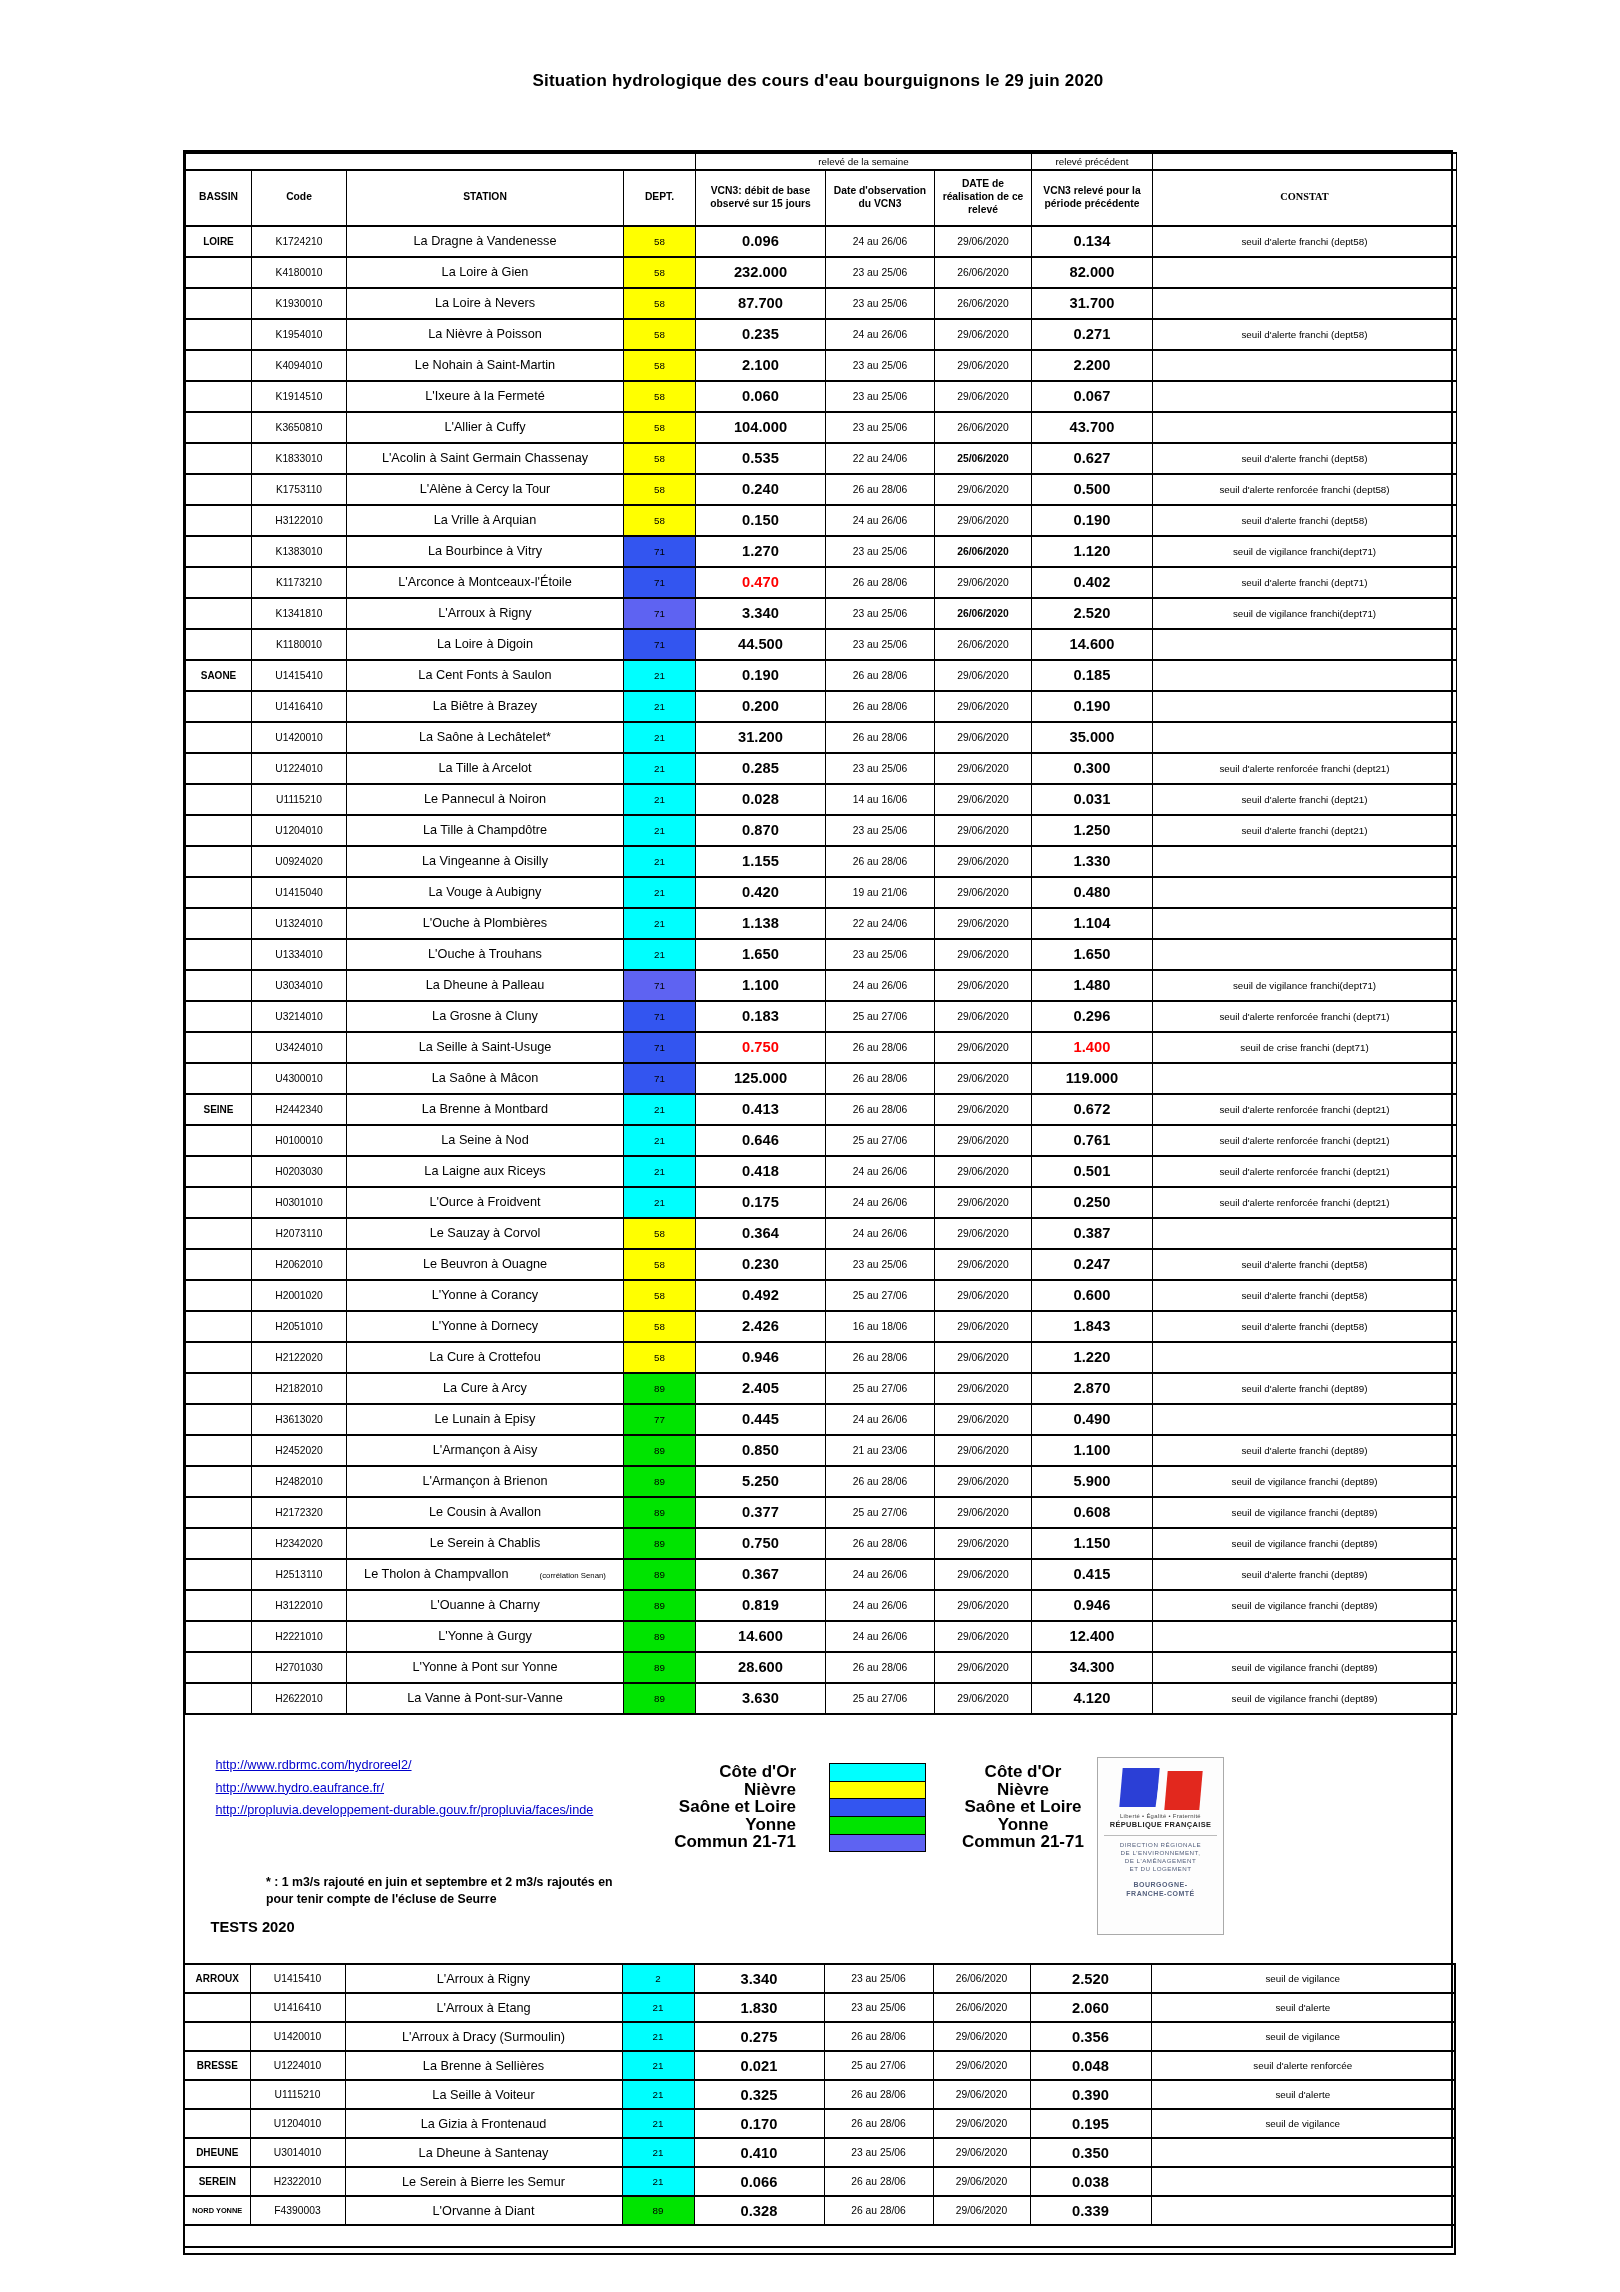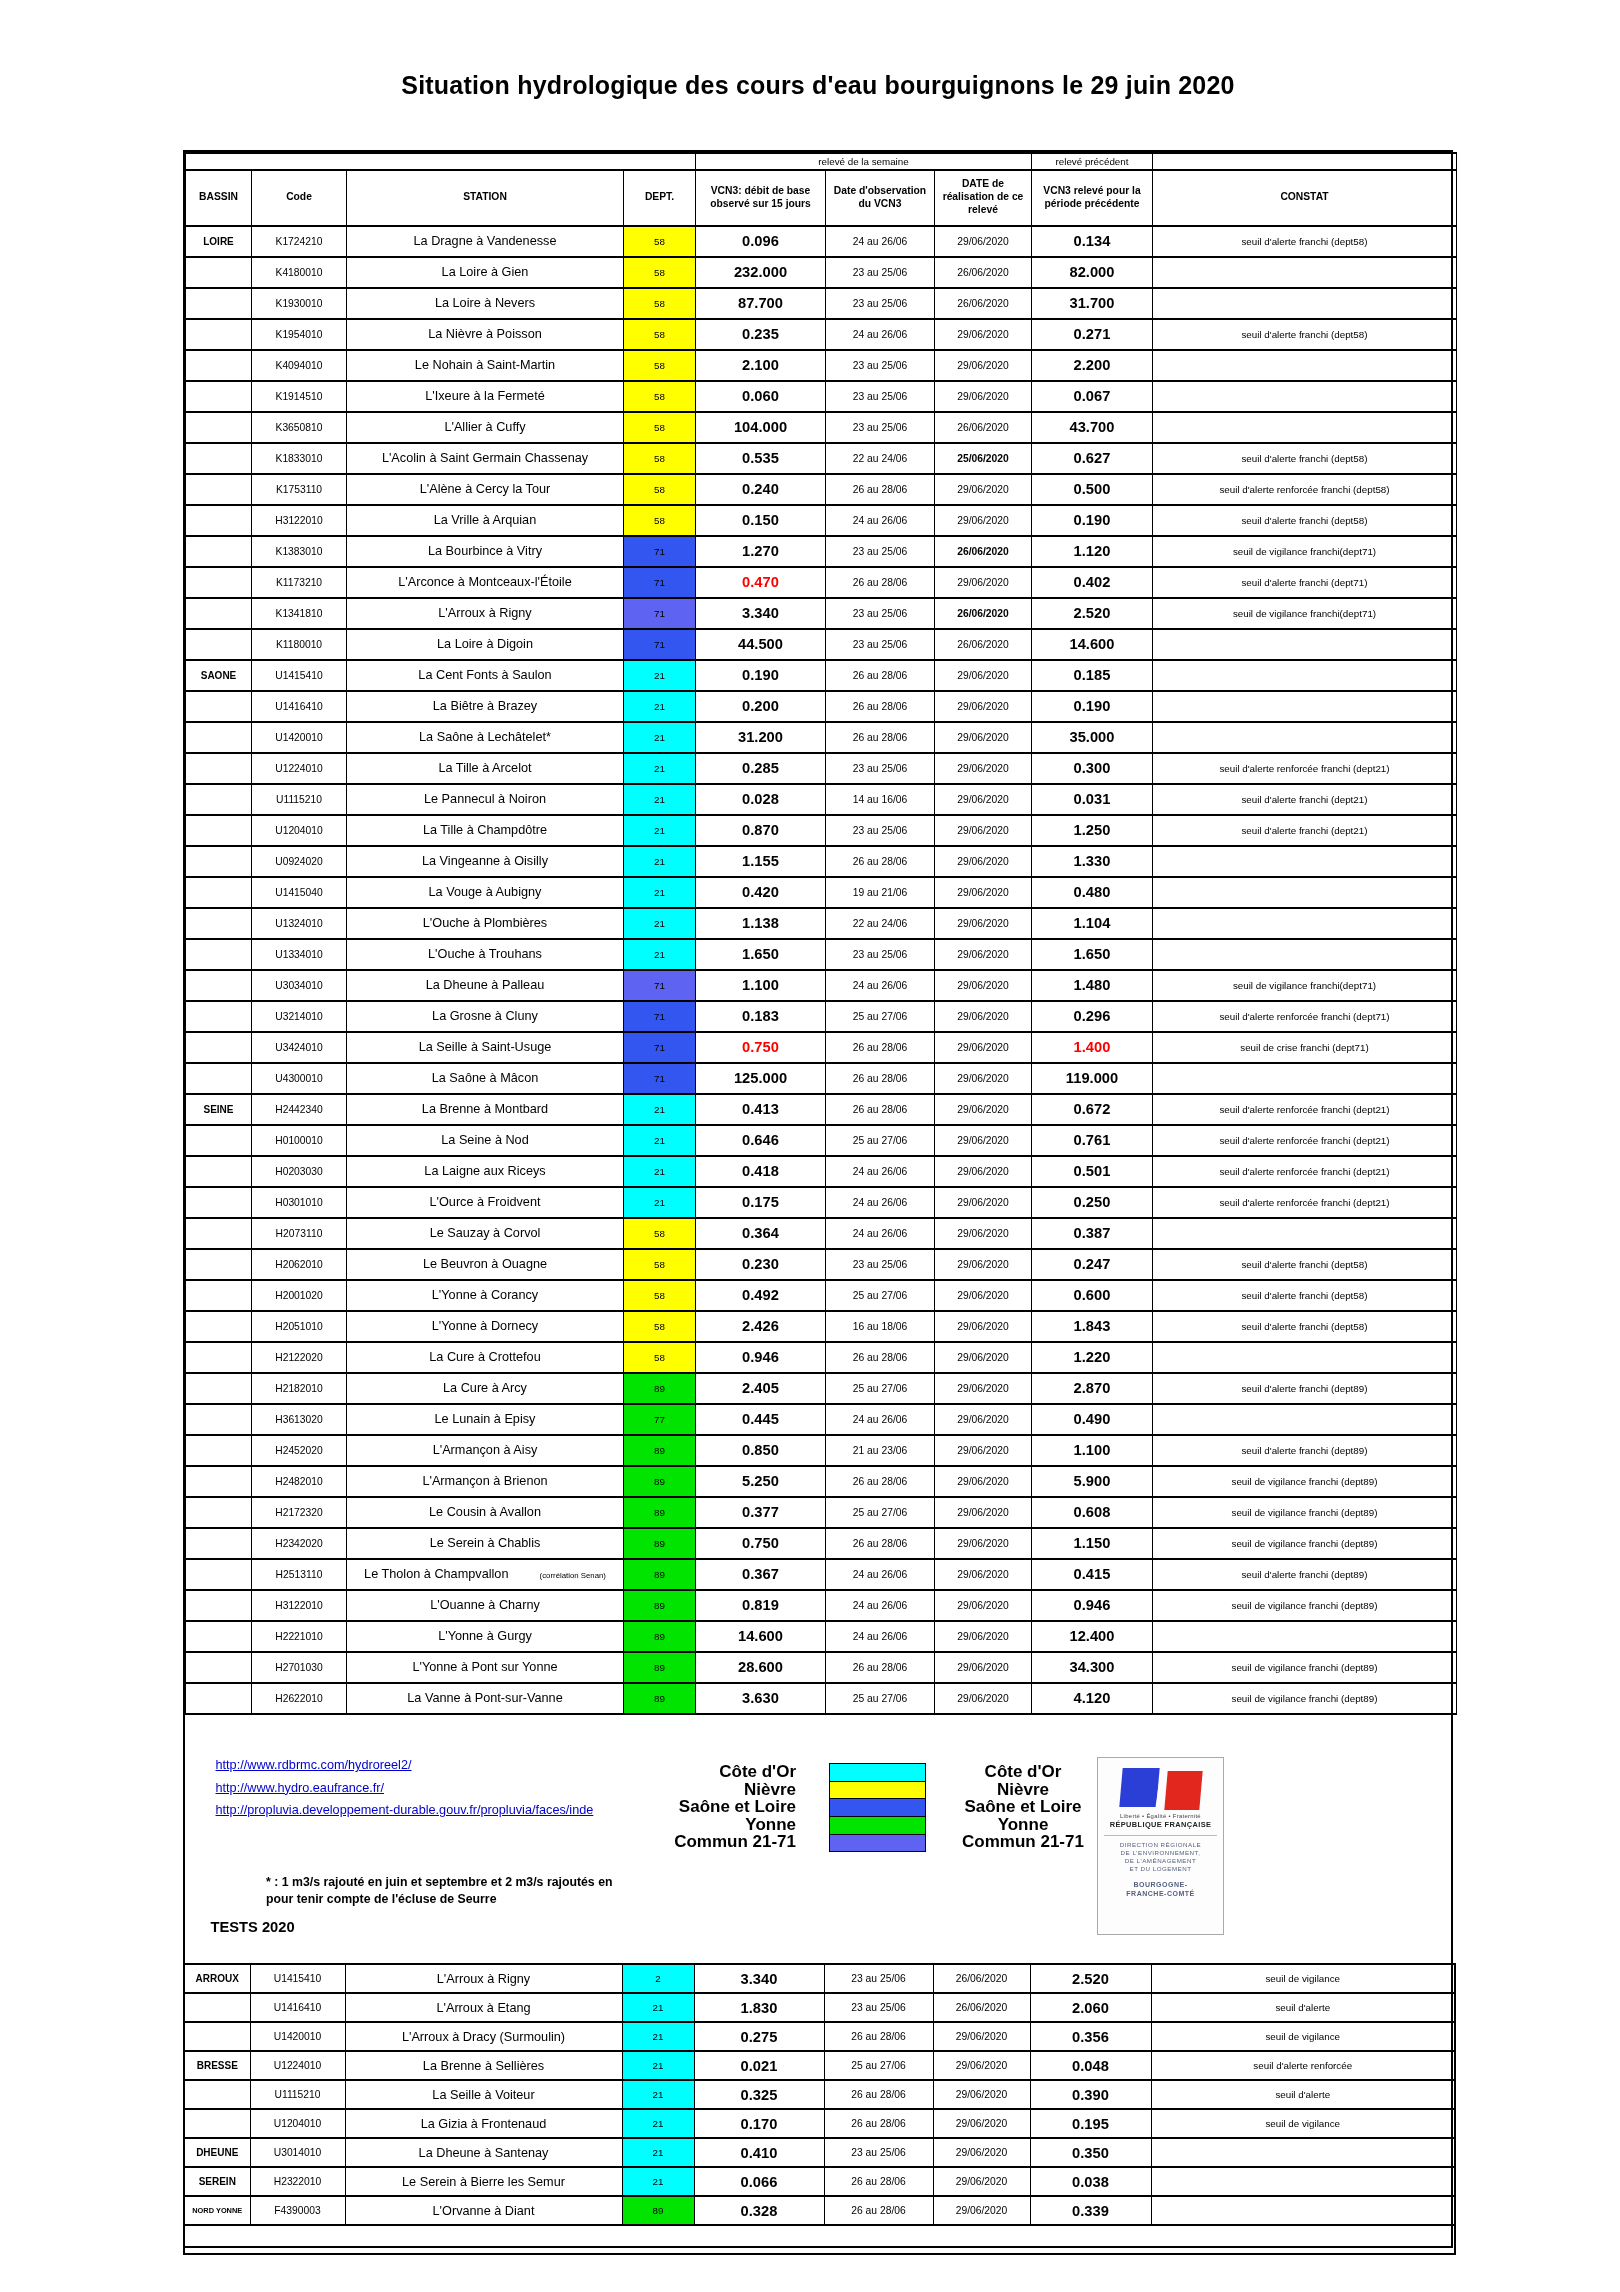--- a/index.html
+++ b/index.html
@@ -1,31 +1,31 @@
 <!DOCTYPE html>
 <html><head>
 <meta charset="utf-8">
 <style>
   html,body{margin:0;padding:0;background:#ffffff;}
   body{width:1620px;height:2293px;position:relative;font-family:"Liberation Sans",sans-serif;color:#000;}
-  .page-title{position:absolute;left:183px;top:71px;width:1270px;text-align:center;font-size:25px;font-weight:bold;letter-spacing:0.2px;}
+  .page-title{position:absolute;left:183px;top:71px;width:1270px;text-align:center;font-size:17px;font-weight:bold;letter-spacing:0.2px;}
   .outer-box{position:absolute;left:183px;top:150px;width:1270px;height:2098px;border:2px solid #000;box-sizing:border-box;background:#fff;}
   table.grid{border-collapse:collapse;table-layout:fixed;width:100%;}
   table.grid td,table.grid th{border:1px solid #000;border-top-width:2px;border-bottom-width:2px;overflow:hidden;padding:1px 2px;box-sizing:border-box;vertical-align:middle;text-align:center;}
   
   col.c1{width:66px}col.c2{width:95px}col.c3{width:277px}col.c4{width:72px}
   col.c5{width:130px}col.c6{width:109px}col.c7{width:97px}col.c8{width:121px}col.c9{width:304px}
   
   tr.band{height:16.7px;}
   tr.band td{font-size:9.8px;padding:0;}
   
   tr.head{height:56px;}
   tr.head th{font-size:10.3px;font-weight:bold;line-height:1.25;}
   th.h-station{font-size:12.7px;}
-  th.h-constat{font-size:10.8px;}
+  th.h-constat{font-size:10.8px;font-family:Liberation Serif, serif;}
   
   #main-body tr{height:31px;}
   #tests-body tr{height:29px;}
   td.c-bassin{font-size:10px;font-weight:bold;}
   td.c-bassin.small-bassin{font-size:7.4px;}
   td.c-code{font-size:10.3px;}
   td.c-station{font-size:12.7px;}
   td.c-station .st-note{font-size:7.8px;margin-left:29px;}
   td.c-dept{font-size:9.8px;}
   td.c-val{font-size:14.7px;font-weight:bold;}

